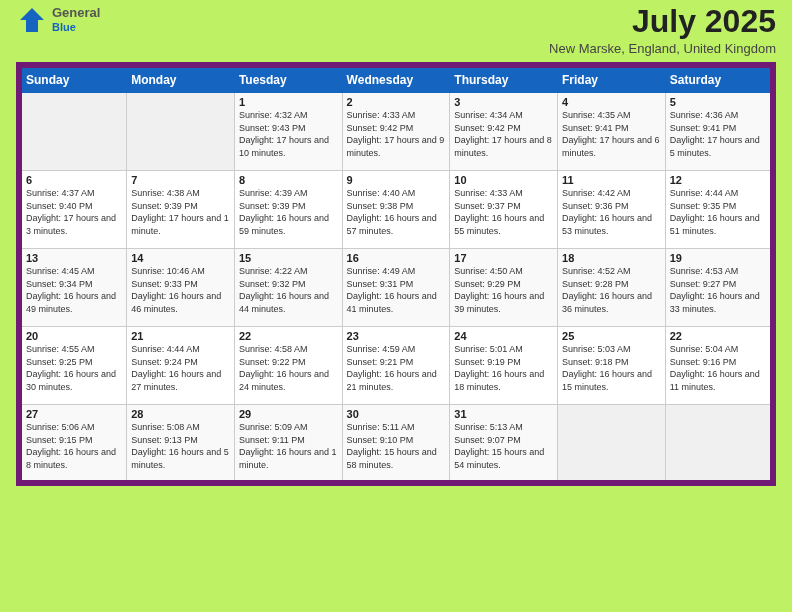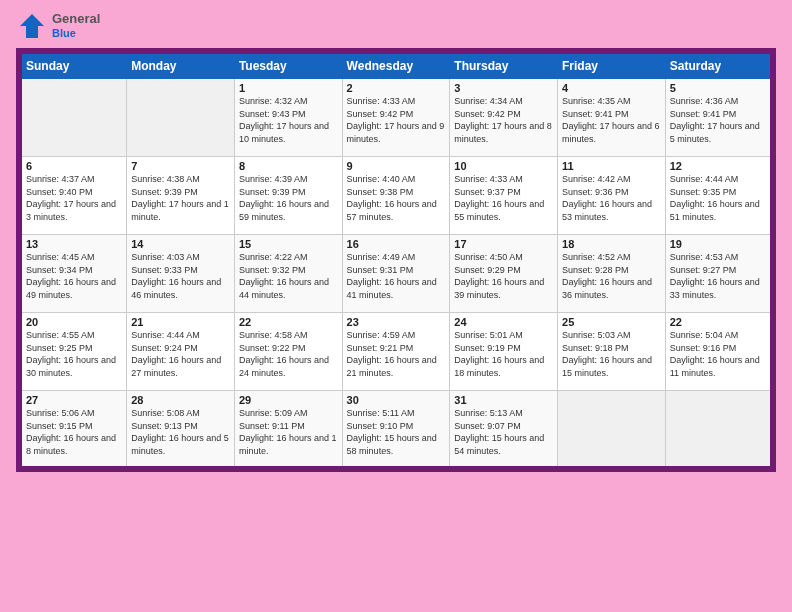--- a/index.html
+++ b/index.html
@@ -6,22 +6,22 @@
     body {
       font-family: Arial, sans-serif;
       background: #fff;
       width: 792px;
       height: 612px;
       overflow: hidden;
     }
     .page {
       width: 792px;
       height: 612px;
-      background: #f9a8d4;
-      padding: 10px 16px 10px 16px;
+      background: #bef264;
+      padding: 4px 16px 10px 16px;
     }
     .header {
       display: flex;
       justify-content: space-between;
       align-items: flex-start;
       margin-bottom: 6px;
     }
     .logo {
       display: flex;
       align-items: center;
@@ -94,20 +94,24 @@
   <div class="header">
     <div class="logo">
   <svg width="32" height="32" viewBox="0 0 32 32">
     <path d="M4 16 L16 4 L28 16 L22 16 L22 28 L10 28 L10 16 Z" fill="#1565c0"></path>
   </svg>
   <div style="line-height:1.15;">
     <div style="font-size:13px;font-weight:bold;color:#555;">General</div>
     <div style="font-size:11px;font-weight:bold;color:#1565c0;">Blue</div>
   </div>
 </div>
+    <div class="title-block">
+      <div class="month-title">July 2025</div>
+      <div class="location">New Marske, England, United Kingdom</div>
+    </div>
   </div>
 
   <table class="calendar">
     <thead>
       <tr>
         <th>Sunday</th>
         <th>Monday</th>
         <th>Tuesday</th>
         <th>Wednesday</th>
         <th>Thursday</th>
@@ -196,21 +200,21 @@
         </tr>
         <tr>
           <td>
         <span class="day-number">13</span>
         <span class="day-detail">Sunrise: 4:45 AM</span><br>
         <span class="day-detail">Sunset: 9:34 PM</span><br>
         <span class="day-detail">Daylight: 16 hours and 49 minutes.</span>
       </td>
           <td>
         <span class="day-number">14</span>
-        <span class="day-detail">Sunrise: 4:03 AM</span><br>
+        <span class="day-detail">Sunrise: 10:46 AM</span><br>
         <span class="day-detail">Sunset: 9:33 PM</span><br>
         <span class="day-detail">Daylight: 16 hours and 46 minutes.</span>
       </td>
           <td>
         <span class="day-number">15</span>
         <span class="day-detail">Sunrise: 4:22 AM</span><br>
         <span class="day-detail">Sunset: 9:32 PM</span><br>
         <span class="day-detail">Daylight: 16 hours and 44 minutes.</span>
       </td>
           <td>

